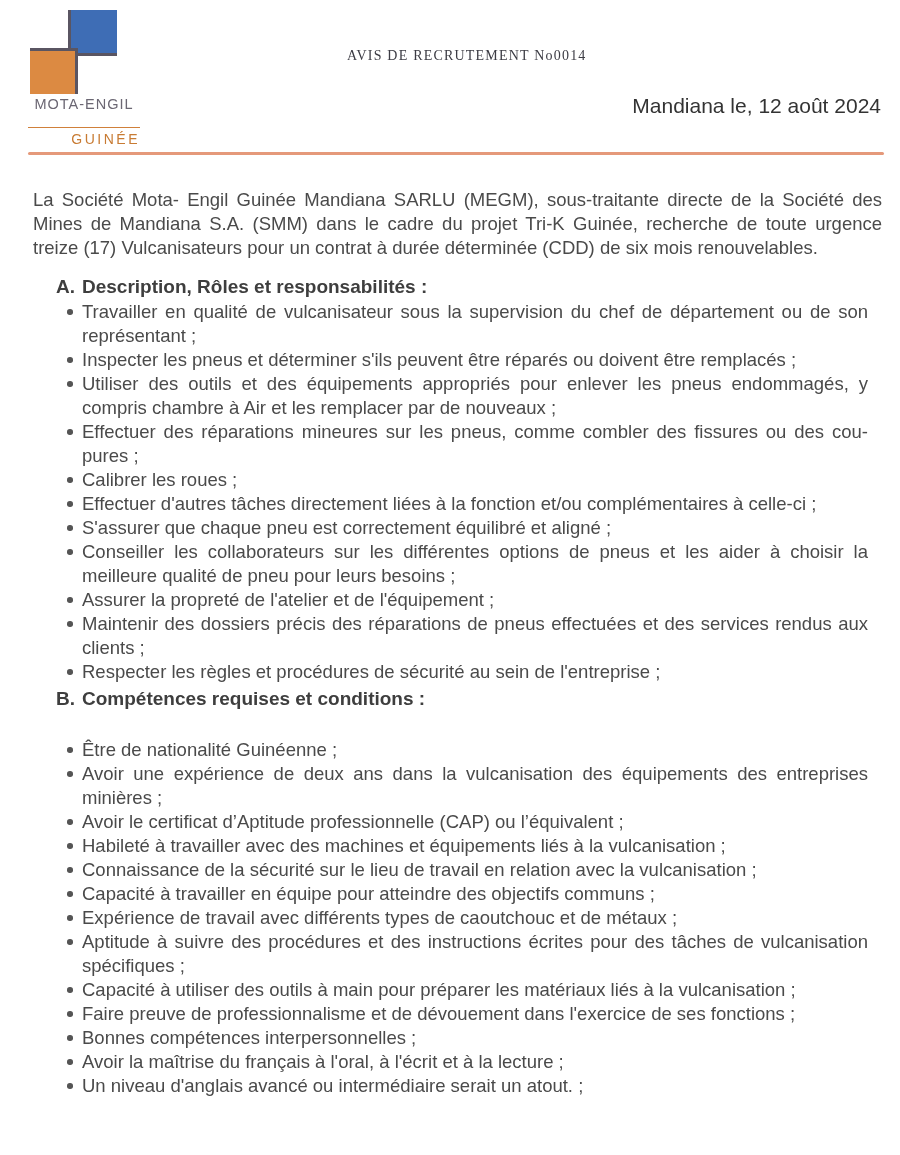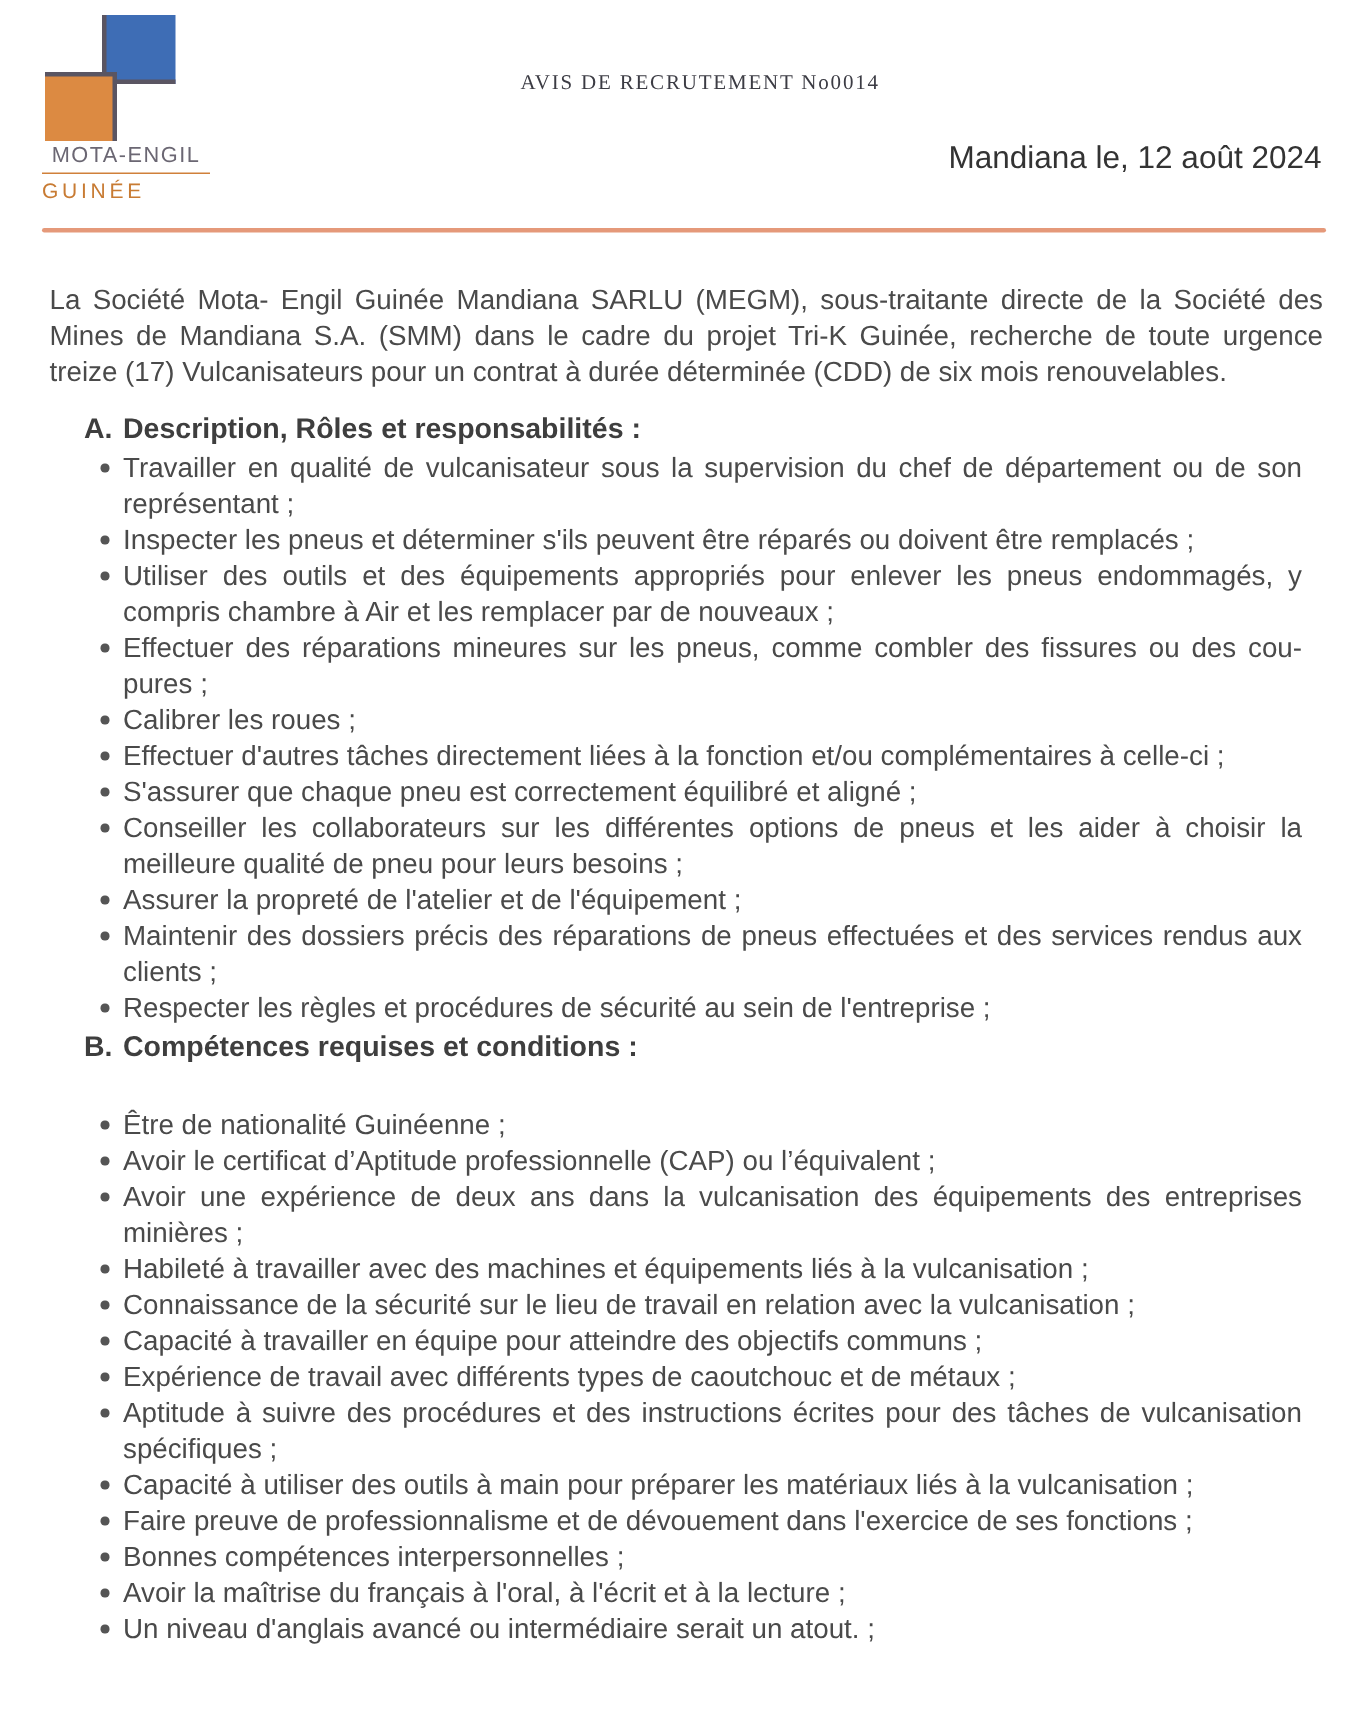--- a/index.html
+++ b/index.html
@@ -20,24 +20,24 @@
     border-left:3px solid #5a5562;border-bottom:3px solid #5a5562;
   }
   .sq-orange{
     position:absolute;left:2px;top:42px;width:45px;height:43px;
     background:#dc8a42;
     border-top:3px solid #5a5562;border-right:3px solid #5a5562;
   }
   .logo-name{
     margin-top:2px;text-align:center;
     font-size:14.5px;letter-spacing:1px;color:#6b6773;
-    border-bottom:1.5px solid #d0803a;padding-bottom:3px;
+    border-bottom:1.5px solid #d0803a;padding-bottom:15px;
   }
   .logo-region{
-    margin-top:3px;text-align:left;
+    margin-top:3px;text-align:right;
     font-size:14px;letter-spacing:2.5px;color:#c87b33;
   }
   .doc-title{
     position:absolute;left:347px;top:48px;
     font-family:"Liberation Serif", serif;
     font-size:14px;letter-spacing:1.2px;color:#3c3c44;
     white-space:nowrap;
   }
   .date-line{
     position:absolute;right:19px;top:94px;
@@ -149,28 +149,28 @@
     <span class="s-title">Compétences requises et conditions :</span>
   </div>
 
   <div class="bullets gap-top">
     <div class="bullet">
         <span class="marker"></span>
         <span class="b-text">Être de nationalité Guinéenne ;</span>
       </div>
     <div class="bullet">
         <span class="marker"></span>
+        <span class="b-text">Avoir une expérience de deux ans dans la vulcanisation des équipements des entreprises minières ;</span>
+      </div>
+    <div class="bullet">
+        <span class="marker"></span>
         <span class="b-text">Avoir le certificat d’Aptitude professionnelle (CAP) ou l’équivalent ;</span>
       </div>
     <div class="bullet">
         <span class="marker"></span>
-        <span class="b-text">Avoir une expérience de deux ans dans la vulcanisation des équipements des entreprises minières ;</span>
-      </div>
-    <div class="bullet">
-        <span class="marker"></span>
         <span class="b-text">Habileté à travailler avec des machines et équipements liés à la vulcanisation ;</span>
       </div>
     <div class="bullet">
         <span class="marker"></span>
         <span class="b-text">Connaissance de la sécurité sur le lieu de travail en relation avec la vulcanisation ;</span>
       </div>
     <div class="bullet">
         <span class="marker"></span>
         <span class="b-text">Capacité à travailler en équipe pour atteindre des objectifs communs ;</span>
       </div>

